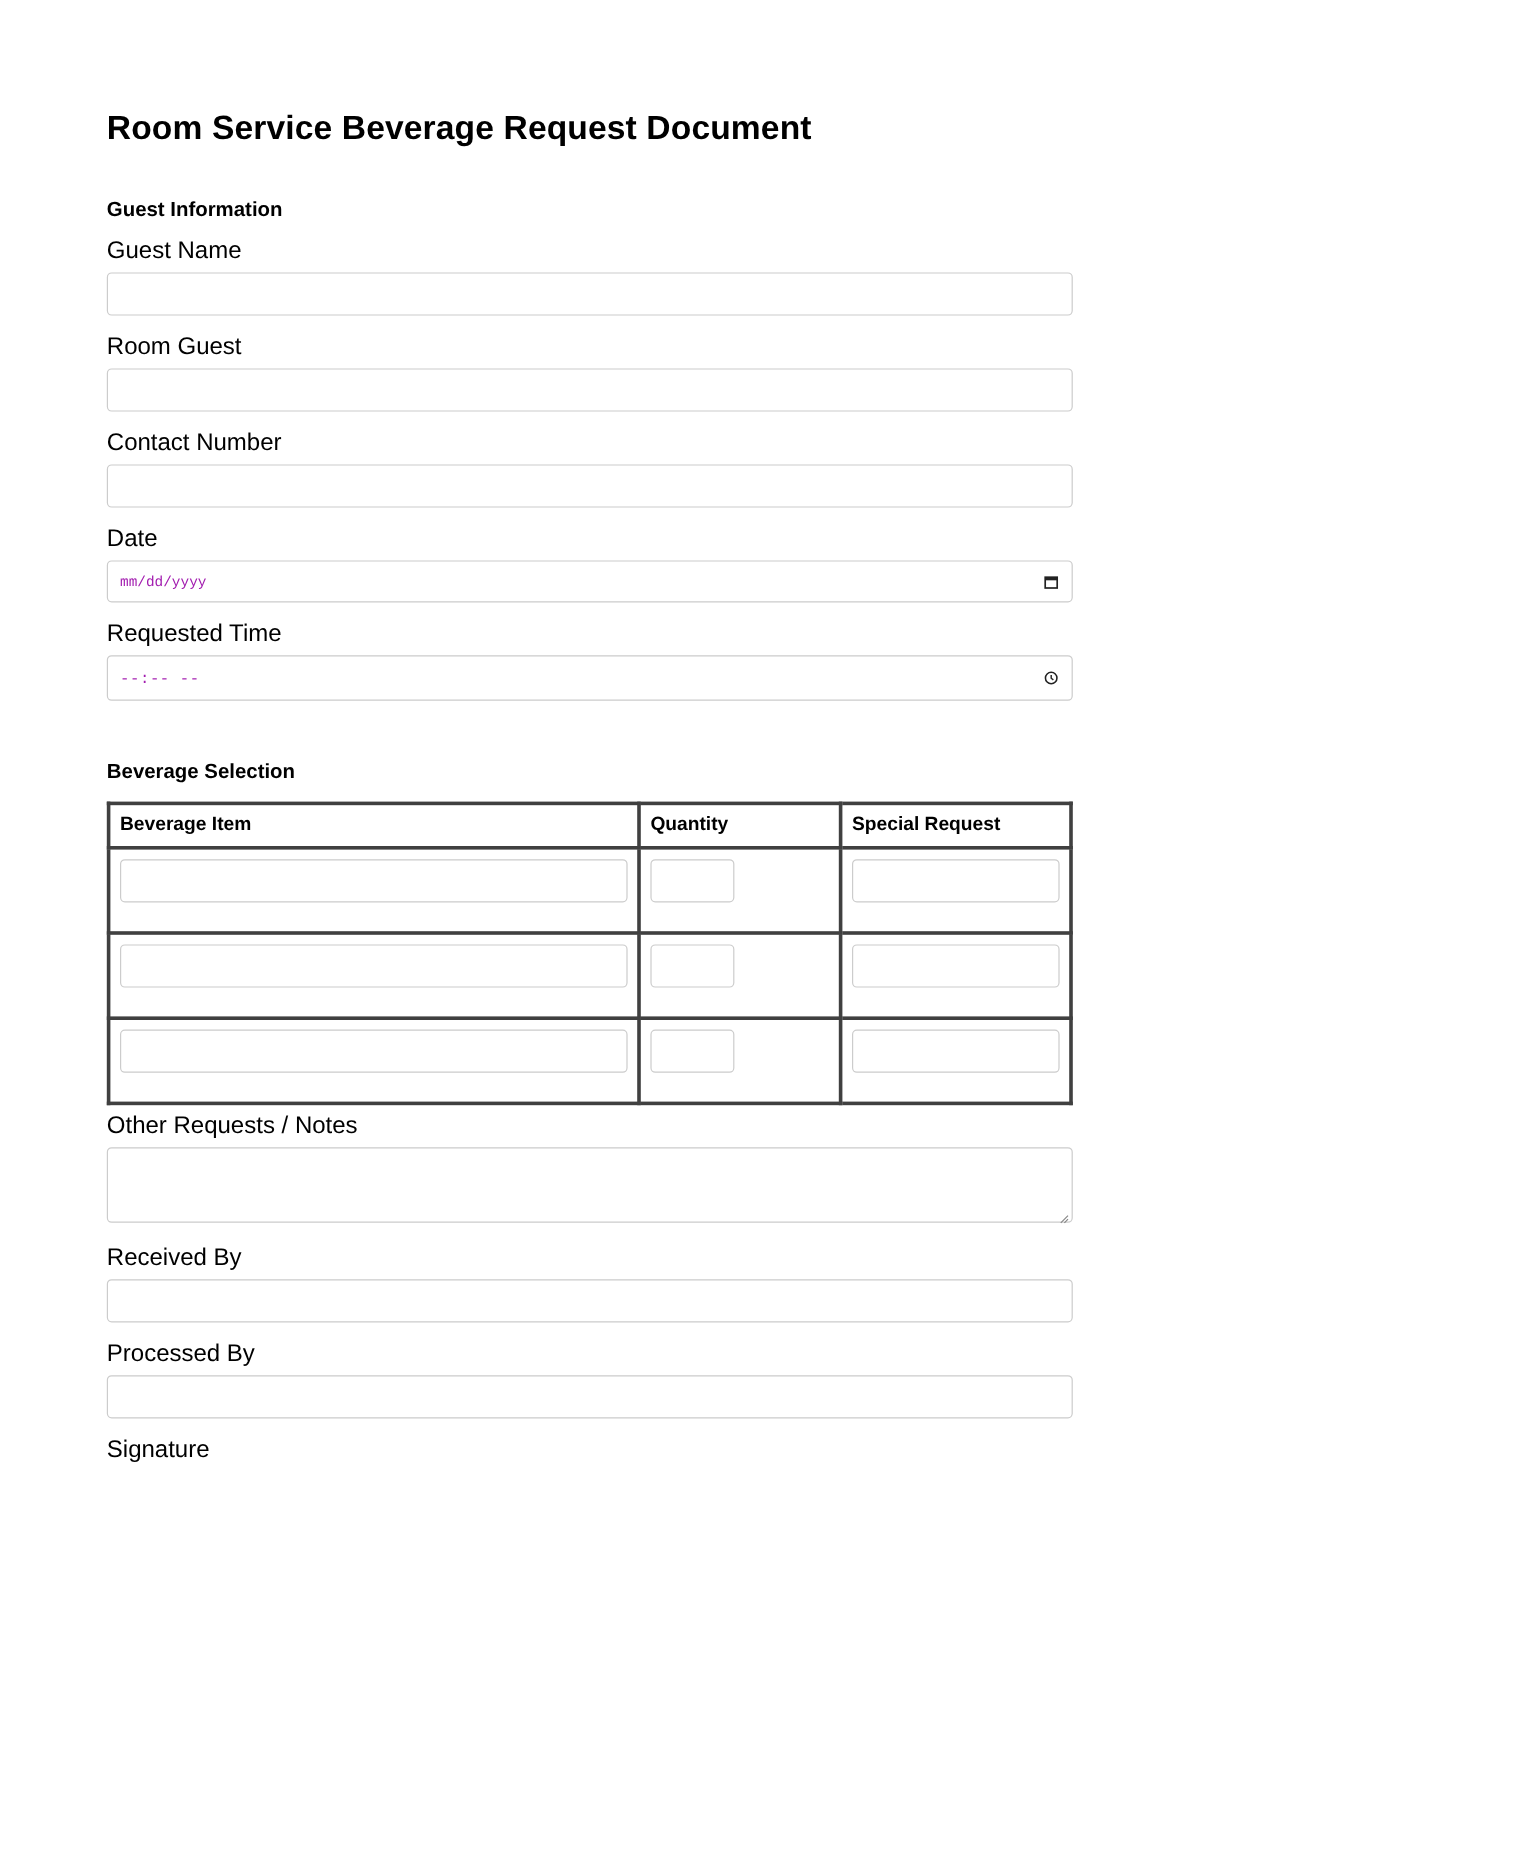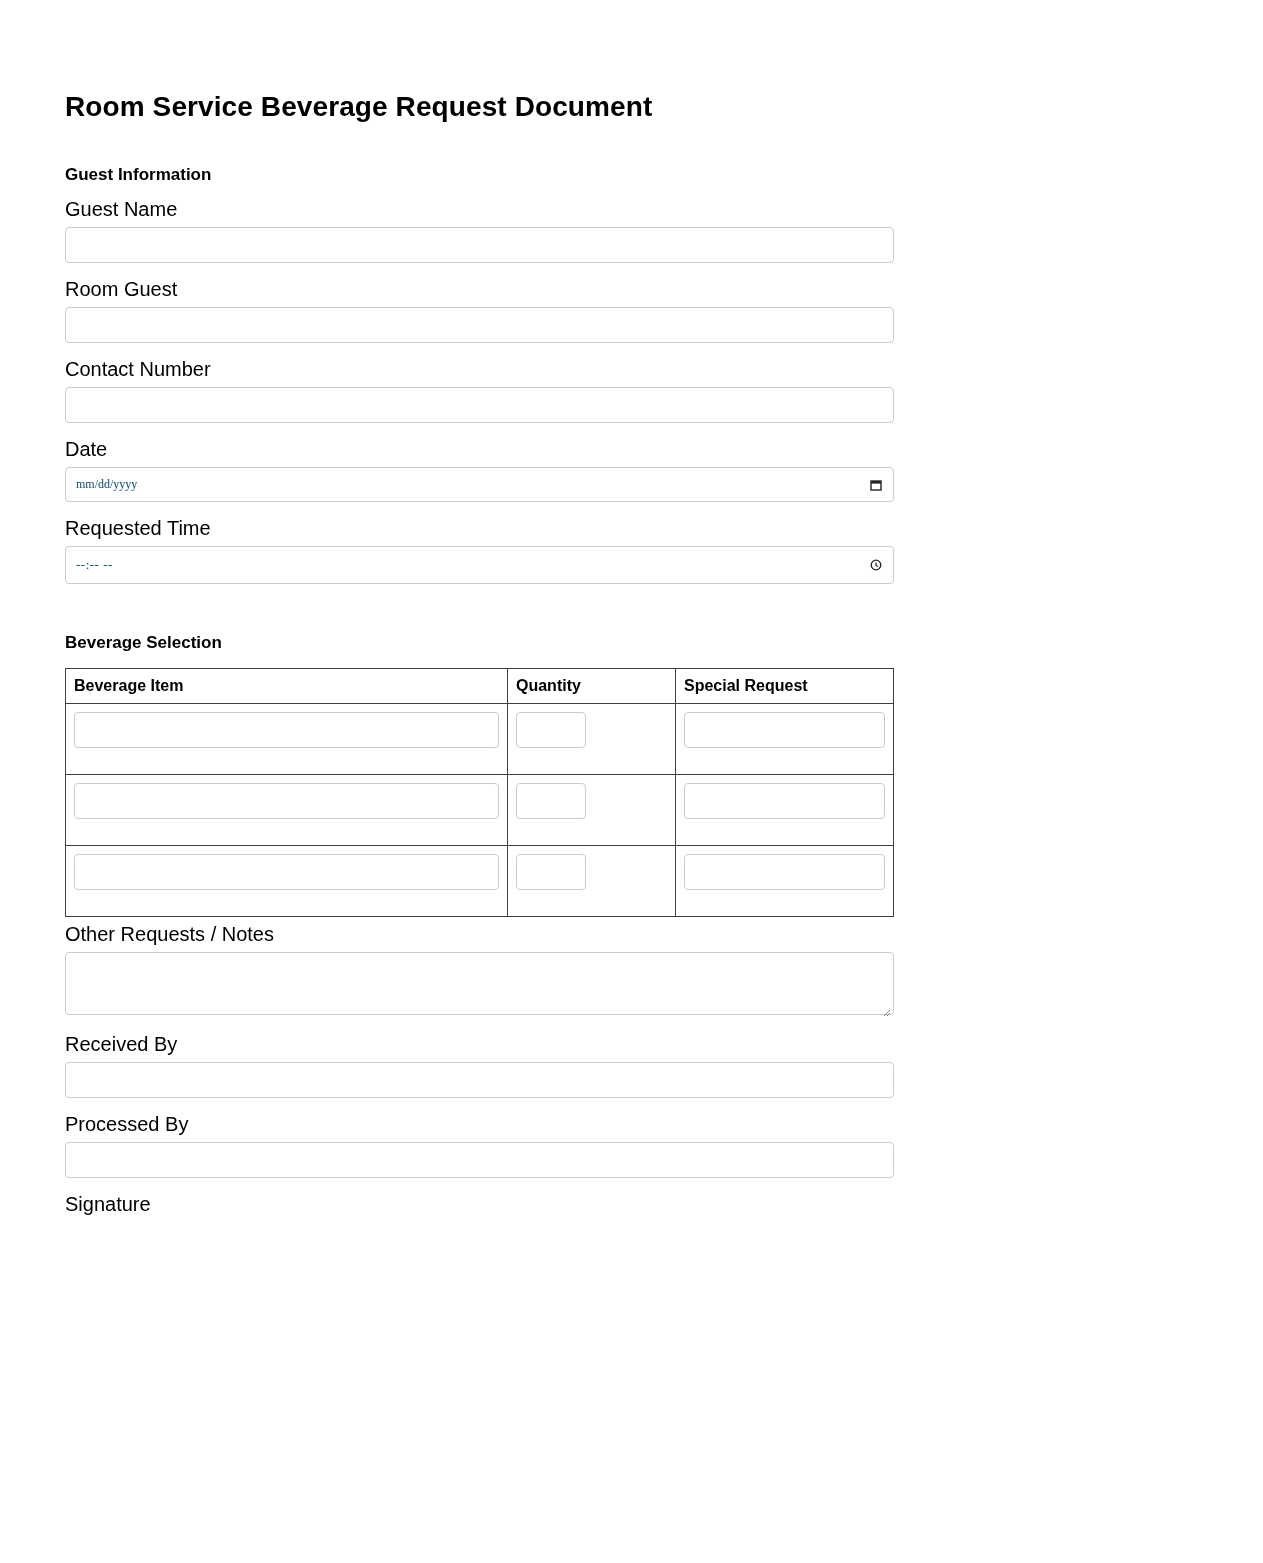--- a/index.html
+++ b/index.html
@@ -8,21 +8,21 @@
       padding: 0;
       background: #ffffff;
     }
     body {
       width: 1263px;
       min-height: 1563px;
       font-family: "Liberation Sans", sans-serif;
       color: #000;
     }
     .page {
-      padding: 86px 105px 40px 65px;
+      padding: 86px 105px 40px 89px;
       width: 999px;
     }
     h1 {
       font-size: 28px;
       font-weight: bold;
       margin: 0 0 36px 0;
       line-height: 42px;
       letter-spacing: 0.1px;
     }
     h2 {
@@ -56,23 +56,23 @@
       width: 100%;
       border: 1px solid #cccccc;
       border-radius: 4px;
       background: #fff;
       padding: 0 10px 0 10px;
       margin: 0 0 17px 0;
     }
     .special-input.date { height: 35px; }
     .special-input.time { height: 38px; }
     .special-input .mono {
-      font-family: Liberation Serif, serif;
+      font-family: Liberation Mono, monospace;
       font-size: 12px;
-      color: #0c4a6e;
+      color: #a21caf;
     }
     .special-input .mono.time-ph {
       font-size: 13px;
       letter-spacing: 0.5px;
     }
     .picker-icon {
       width: 14px;
       height: 14px;
       display: inline-flex;
       align-items: center;
@@ -81,21 +81,21 @@
     .section { margin-bottom: 0; }
     .section.guest { margin-bottom: 48px; }
     .section.beverage { margin-bottom: 20px; }
 
     table.bev {
       width: 100%;
       border-collapse: collapse;
       margin-bottom: 8px;
     }
     table.bev th, table.bev td {
-      border: 1px solid #404040;
+      border: 3px solid #404040;
       padding: 8px;
       vertical-align: top;
       text-align: left;
     }
     table.bev th {
       font-size: 16px;
       font-weight: bold;
       height: 35px;
       padding-top: 8px;
       padding-bottom: 8px;

